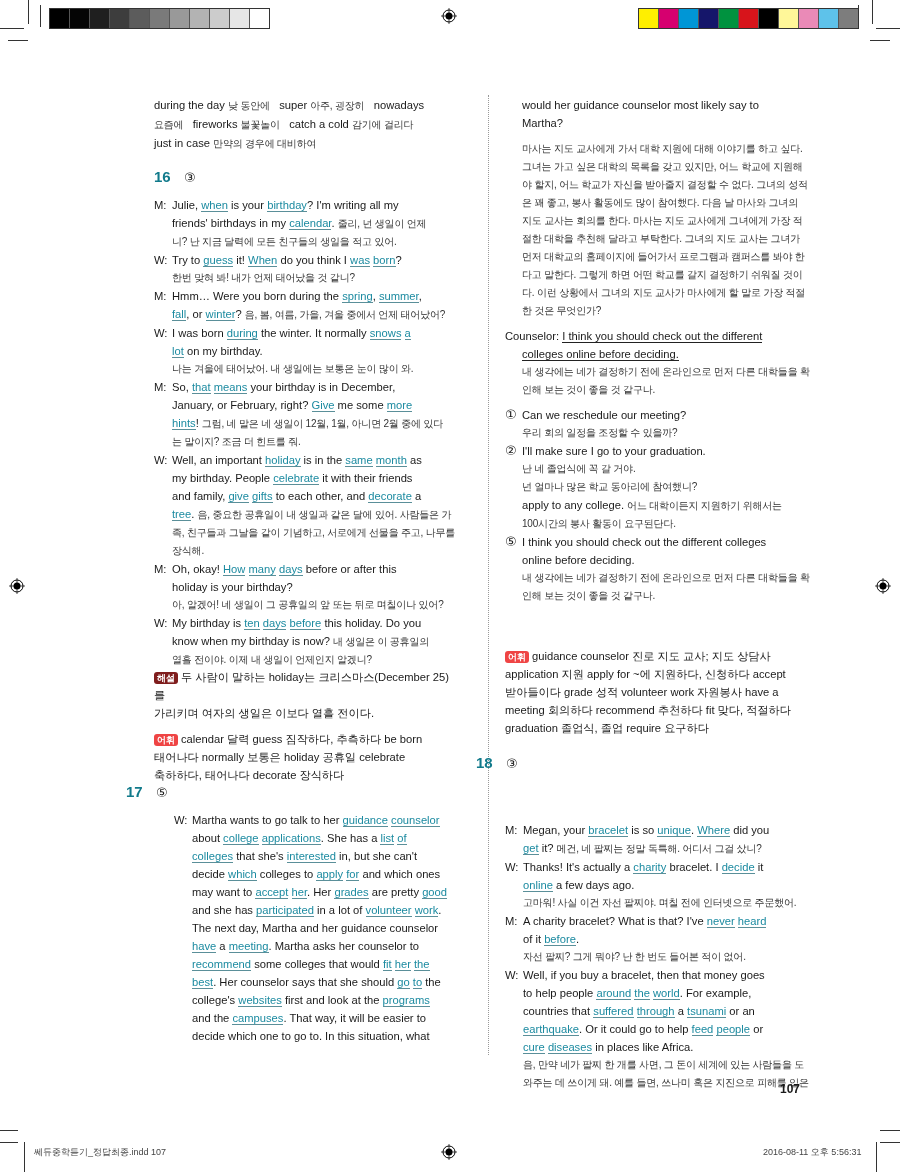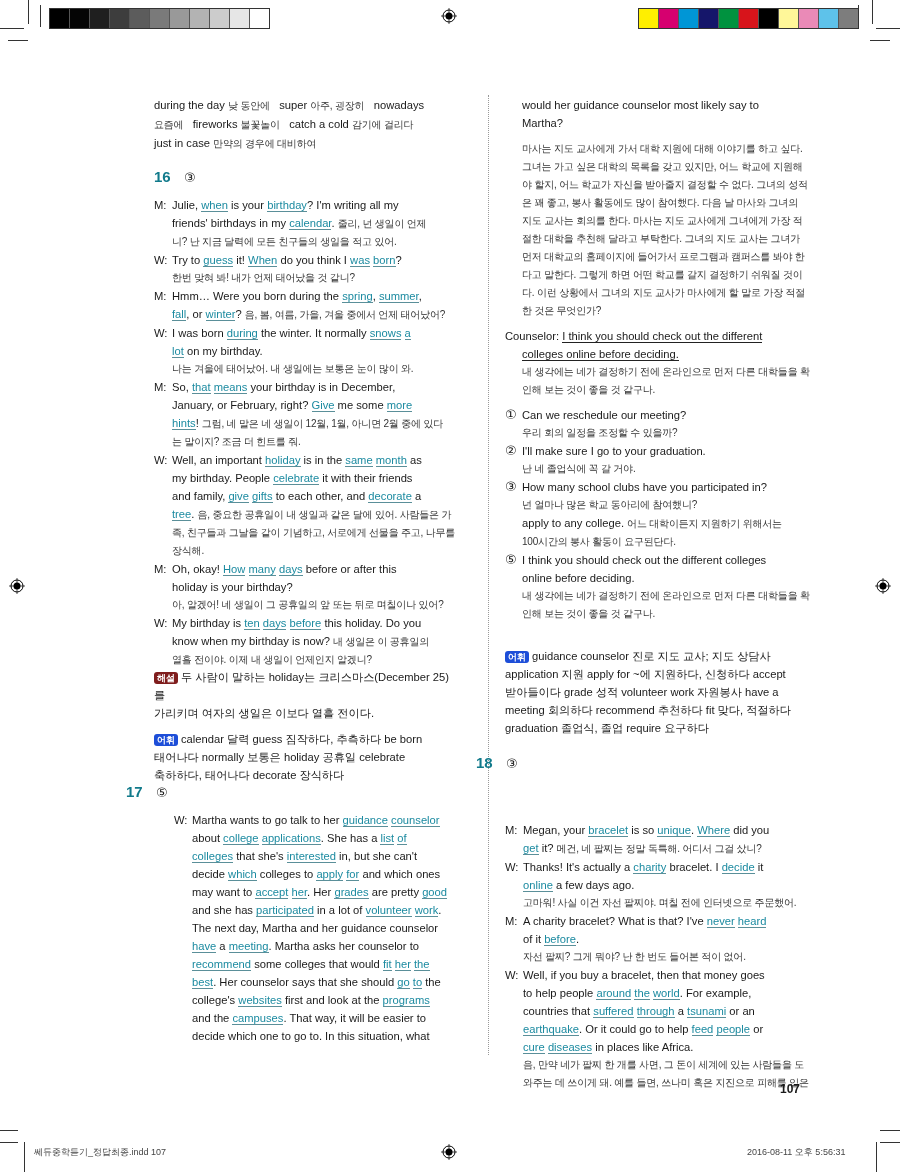--- a/index.html
+++ b/index.html
@@ -14,21 +14,21 @@
   .col { position:absolute; font-size:11.2px; line-height:18px; }
   .qnum { font-weight:bold; font-size:15px; color:#117a8b; display:inline-block; width:30px; }
   .circ { font-size:13px; }
   .line { position:relative; padding-left:18px; text-indent:-18px; white-space:nowrap; }
   .spk { display:inline-block; width:18px; text-indent:0; }
   .kr { font-size:10px; color:#333; letter-spacing:-0.2px; }
   .u { color:#1b8aa0; border-bottom:1px solid #5a8f99; }
   .ul { border-bottom:1px solid #222; }
   .tag { display:inline-block; font-size:9px; font-weight:bold; color:#fff; padding:0 3px; border-radius:3px; line-height:12px; margin-right:3px; }
   .tag-dark { background:#7f1d1d; }
-  .tag-teal { background:#1d4ed8; }
+  .tag-teal { background:#ef4444; }
   .gap { height:8px; }
   .vdots { position:absolute; left:488px; top:95px; width:0; height:960px; border-left:1px dotted #999; }
   .foot { position:absolute; font-size:9px; color:#444; }
   .pgnum { position:absolute; font-size:12px; font-weight:bold; }
 </style>
 </head>
 <body>
 
 <div class="abs swatches" id="gray" style="left:49px;top:8px;">
     <span style="background: rgb(0, 0, 0);"></span>
@@ -195,21 +195,20 @@
 <div class="col" style="left:505px;top:406px;width:310px;">
   <div>
     <div><span class="circ" style="display:inline-block;width:17px">①</span><span>Can we reschedule our meeting?</span></div>
     <div class="kr" style="padding-left:17px">우리 회의 일정을 조정할 수 있을까?</div>
   </div>
   <div>
     <div><span class="circ" style="display:inline-block;width:17px">②</span><span>I'll make sure I go to your graduation.</span></div>
     <div class="kr" style="padding-left:17px">난 네 졸업식에 꼭 갈 거야.</div>
   </div>
   <div>
-    <div><span class="circ" style="display:inline-block;width:17px">③</span><span>How many school clubs have you participated in?</span></div>
     <div class="kr" style="padding-left:17px">넌 얼마나 많은 학교 동아리에 참여했니?</div>
   </div>
   <div>
     <div style="padding-left:17px"><span>apply to any college.</span> <span class="kr">어느 대학이든지 지원하기 위해서는</span></div>
     <div class="kr" style="padding-left:17px">100시간의 봉사 활동이 요구된단다.</div>
   </div>
   <div>
     <div><span class="circ" style="display:inline-block;width:17px">⑤</span><span>I think you should check out the different colleges</span></div>
     <div style="padding-left:17px">online before deciding.</div>
     <div class="kr" style="padding-left:17px">내 생각에는 네가 결정하기 전에 온라인으로 먼저 다른 대학들을 확</div>
@@ -242,13 +241,13 @@
   <div class="line" style="text-indent:0">to help people <span class="u">around</span> <span class="u">the</span> <span class="u">world</span>. For example,</div>
   <div class="line" style="text-indent:0">countries that <span class="u">suffered</span> <span class="u">through</span> a <span class="u">tsunami</span> or an</div>
   <div class="line" style="text-indent:0"><span class="u">earthquake</span>. Or it could go to help <span class="u">feed</span> <span class="u">people</span> or</div>
   <div class="line" style="text-indent:0"><span class="u">cure</span> <span class="u">diseases</span> in places like Africa.</div>
   <div class="line kr" style="text-indent:0">음, 만약 네가 팔찌 한 개를 사면, 그 돈이 세계에 있는 사람들을 도</div>
   <div class="line kr" style="text-indent:0">와주는 데 쓰이게 돼. 예를 들면, 쓰나미 혹은 지진으로 피해를 입은</div>
 </div>
 
 <div class="pgnum" style="left:780px;top:1082px;">107</div>
 <div class="foot" style="left:34px;top:1146px;">쎄듀중학듣기_정답최종.indd   107</div>
-<div class="foot" style="left:747px;top:1146px;">2016-08-11   오후 5:56:31</div>
+<div class="foot" style="left:763px;top:1146px;">2016-08-11   오후 5:56:31</div>
 
 </body></html>

